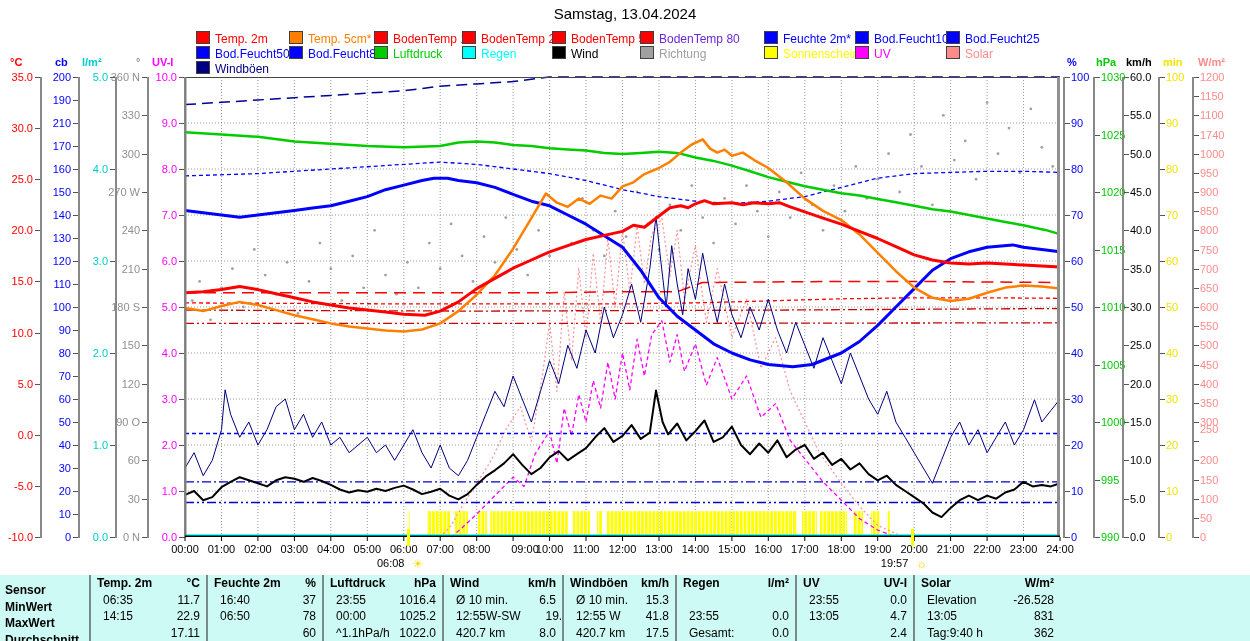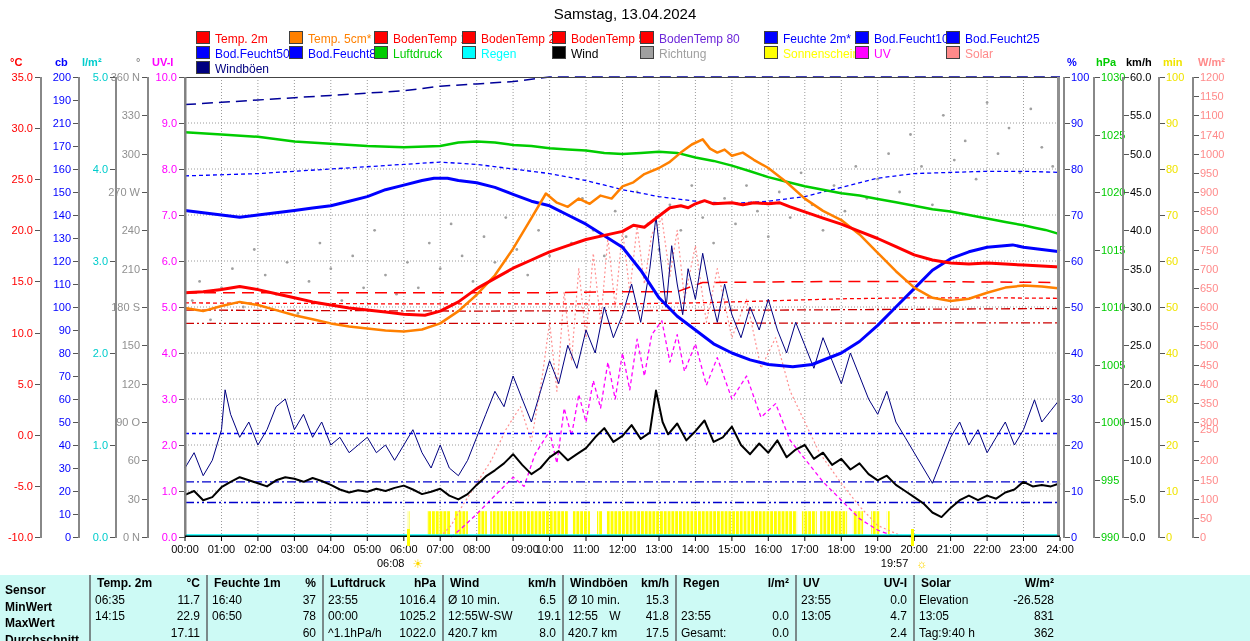--- a/index.html
+++ b/index.html
@@ -19,21 +19,21 @@
   .xlab{position:absolute;top:543px;font-size:11px;color:#000;text-align:center;width:40px;}
   .sunlab{position:absolute;top:557px;font-size:11px;color:#000;white-space:nowrap;}
   .sunglyph{color:#ffd800;font-size:12px;}
   .sunmark{position:absolute;top:529px;width:3px;height:17px;background:#ffff00;}
   #table{position:absolute;left:0;top:575px;width:1250px;height:66px;background:#cdfaf5;}
   .trlabels{position:absolute;left:5px;top:0;width:84px;margin-top:7px;}
   .trow{height:16.5px;line-height:16.5px;font-size:12px;white-space:nowrap;overflow:hidden;}
   .tgroup{position:absolute;top:0;border-left:2px solid #7a8a8a;height:66px;}
   .tg-head{display:flex;justify-content:space-between;font-weight:bold;}
   .tg-row{display:flex;}
-  .tg-l{padding-left:4px;}
+  .tg-l{padding-left:12px;}
   .tg-head .tg-l{padding-left:6px;}
   .tg-m{margin-left:auto;}
   .tg-v{margin-left:auto;padding-right:8px;}
   .tg-m + .tg-v{margin-left:25px;}
   .bold{font-weight:bold;}
 </style>
 </head>
 <body>
 
 <div id="app">
@@ -544,21 +544,21 @@
           <span class="tg-l">14:15</span>
           <span class="tg-v">22.9</span>
         </div>
         <div class="trow tg-row">
           <span class="tg-l"></span>
           <span class="tg-v">17.11</span>
         </div>
       </div>
       <div class="tgroup" style="left: 206px; width: 116px;">
         <div class="trow tg-head">
-          <span class="tg-l">Feuchte 1m</span>
+          <span class="tg-l">Feuchte 2m</span>
           <span class="tg-v">%</span>
         </div>
         <div class="trow tg-row">
           <span class="tg-l">16:40</span>
           <span class="tg-v">37</span>
         </div>
         <div class="trow tg-row">
           <span class="tg-l">06:50</span>
           <span class="tg-v">78</span>
         </div>

